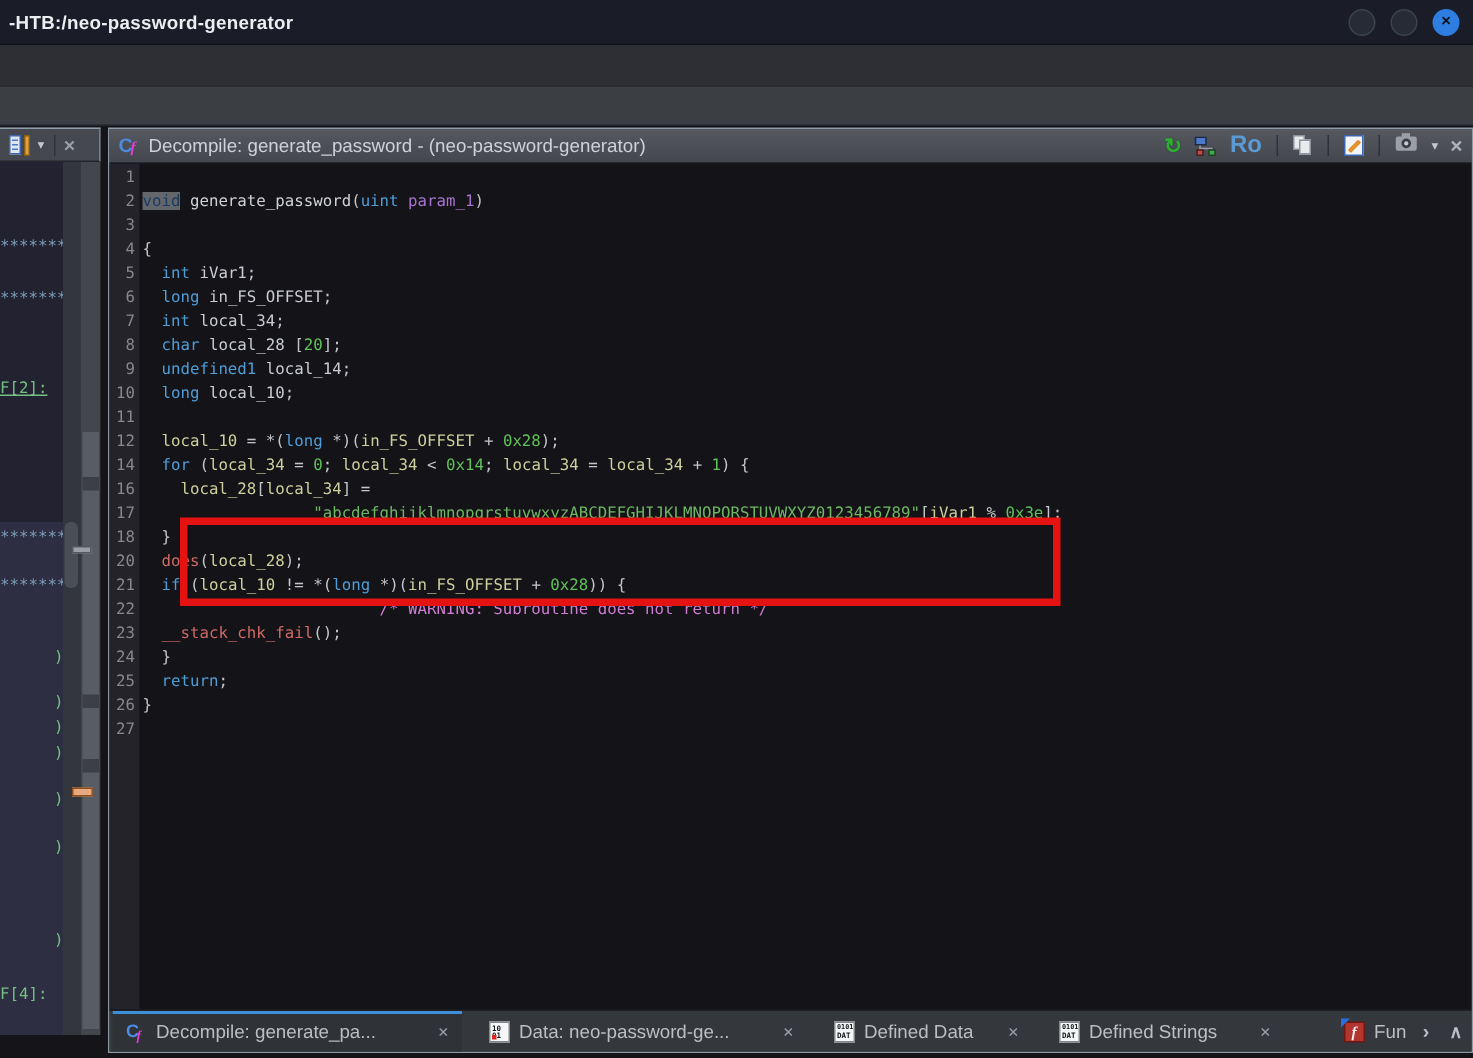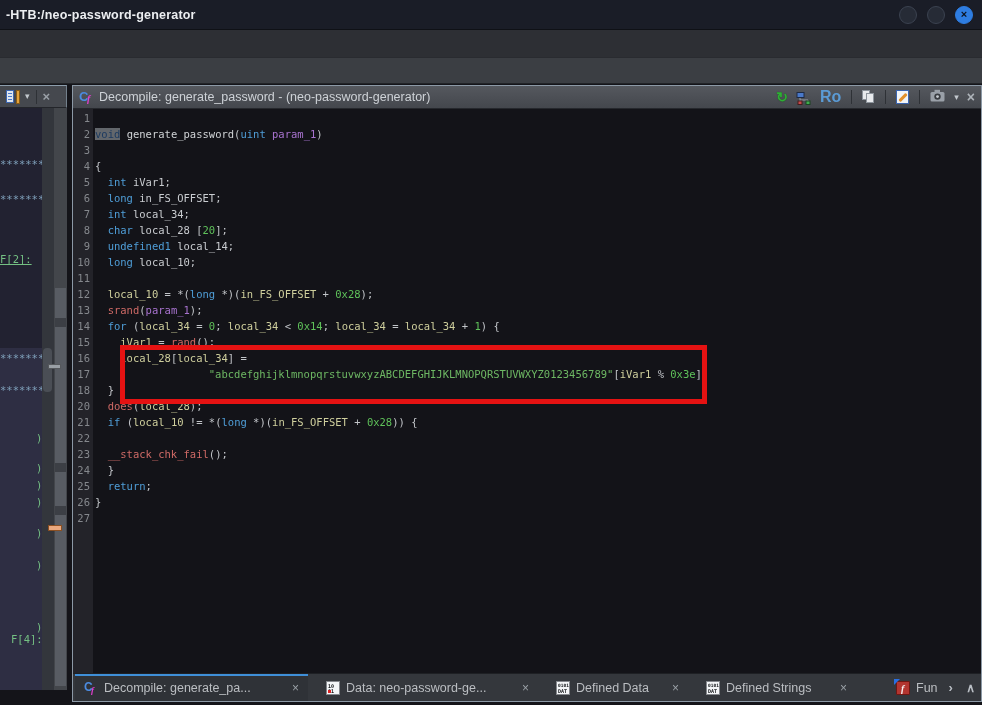--- a/index.html
+++ b/index.html
@@ -145,21 +145,21 @@
         <span class="lst-item lst-green" style="left: 0px; top: 144px; text-decoration: underline;">F[2]:</span>
         <span class="lst-item lst-blue" style="left: 0px; top: 243px;">*******</span>
         <span class="lst-item lst-blue" style="left: 0px; top: 275px;">*******</span>
         <span class="lst-item lst-green" style="left: 36px; top: 323px;">)</span>
         <span class="lst-item lst-green" style="left: 36px; top: 353px;">)</span>
         <span class="lst-item lst-green" style="left: 36px; top: 370px;">)</span>
         <span class="lst-item lst-green" style="left: 36px; top: 387px;">)</span>
         <span class="lst-item lst-green" style="left: 36px; top: 418px;">)</span>
         <span class="lst-item lst-green" style="left: 36px; top: 450px;">)</span>
         <span class="lst-item lst-green" style="left: 36px; top: 512px;">)</span>
-        <span class="lst-item lst-green" style="left: 0px; top: 524px; padding-left: 11px;">F[4]:</span>
+        <span class="lst-item lst-green" style="left: 0px; top: 548px;">F[4]:</span>
       </div>
     <div class="lst-scrollcol">
       <div class="lst-scrollthumb"></div>
     </div>
     <div class="lst-markercol">
       <div class="lst-markerthumb"></div>
       <div class="lst-notch" style="top:210px"></div>
       <div class="lst-notch" style="top:355px"></div>
       <div class="lst-notch" style="top:398px"></div>
     </div>
@@ -215,29 +215,27 @@
         <div class="code-line"><span class="gutter-num">3</span><span class="code-text"></span></div>
         <div class="code-line"><span class="gutter-num">4</span><span class="code-text"><span class="tk-pl">{</span></span></div>
         <div class="code-line"><span class="gutter-num">5</span><span class="code-text"><span class="tk-pl">  </span><span class="tk-kw">int</span><span class="tk-pl"> </span><span class="tk-decl">iVar1</span><span class="tk-pl">;</span></span></div>
         <div class="code-line"><span class="gutter-num">6</span><span class="code-text"><span class="tk-pl">  </span><span class="tk-kw">long</span><span class="tk-pl"> </span><span class="tk-decl">in_FS_OFFSET</span><span class="tk-pl">;</span></span></div>
         <div class="code-line"><span class="gutter-num">7</span><span class="code-text"><span class="tk-pl">  </span><span class="tk-kw">int</span><span class="tk-pl"> </span><span class="tk-decl">local_34</span><span class="tk-pl">;</span></span></div>
         <div class="code-line"><span class="gutter-num">8</span><span class="code-text"><span class="tk-pl">  </span><span class="tk-kw">char</span><span class="tk-pl"> </span><span class="tk-decl">local_28</span><span class="tk-pl"> [</span><span class="tk-num">20</span><span class="tk-pl">];</span></span></div>
         <div class="code-line"><span class="gutter-num">9</span><span class="code-text"><span class="tk-pl">  </span><span class="tk-kw">undefined1</span><span class="tk-pl"> </span><span class="tk-decl">local_14</span><span class="tk-pl">;</span></span></div>
         <div class="code-line"><span class="gutter-num">10</span><span class="code-text"><span class="tk-pl">  </span><span class="tk-kw">long</span><span class="tk-pl"> </span><span class="tk-decl">local_10</span><span class="tk-pl">;</span></span></div>
         <div class="code-line"><span class="gutter-num">11</span><span class="code-text"></span></div>
         <div class="code-line"><span class="gutter-num">12</span><span class="code-text"><span class="tk-pl">  </span><span class="tk-var">local_10</span><span class="tk-pl"> = *(</span><span class="tk-kw">long</span><span class="tk-pl"> *)(</span><span class="tk-var">in_FS_OFFSET</span><span class="tk-pl"> + </span><span class="tk-num">0x28</span><span class="tk-pl">);</span></span></div>
-        <div class="code-line"><span class="gutter-num">13</span><span class="code-text"><span class="tk-pl">  </span><span class="tk-call">srand</span><span class="tk-pl">(</span><span class="tk-param">param_1</span><span class="tk-pl">);</span></span></div>
         <div class="code-line"><span class="gutter-num">14</span><span class="code-text"><span class="tk-pl">  </span><span class="tk-kw">for</span><span class="tk-pl"> (</span><span class="tk-var">local_34</span><span class="tk-pl"> = </span><span class="tk-num">0</span><span class="tk-pl">; </span><span class="tk-var">local_34</span><span class="tk-pl"> &lt; </span><span class="tk-num">0x14</span><span class="tk-pl">; </span><span class="tk-var">local_34</span><span class="tk-pl"> = </span><span class="tk-var">local_34</span><span class="tk-pl"> + </span><span class="tk-num">1</span><span class="tk-pl">) {</span></span></div>
-        <div class="code-line"><span class="gutter-num">15</span><span class="code-text"><span class="tk-pl">    </span><span class="tk-var">iVar1</span><span class="tk-pl"> = </span><span class="tk-call">rand</span><span class="tk-pl">();</span></span></div>
         <div class="code-line"><span class="gutter-num">16</span><span class="code-text"><span class="tk-pl">    </span><span class="tk-var">local_28</span><span class="tk-pl">[</span><span class="tk-var">local_34</span><span class="tk-pl">] =</span></span></div>
         <div class="code-line"><span class="gutter-num">17</span><span class="code-text"><span class="tk-pl">                  </span><span class="tk-str">"abcdefghijklmnopqrstuvwxyzABCDEFGHIJKLMNOPQRSTUVWXYZ0123456789"</span><span class="tk-pl">[</span><span class="tk-var">iVar1</span><span class="tk-pl"> % </span><span class="tk-num">0x3e</span><span class="tk-pl">];</span></span></div>
         <div class="code-line"><span class="gutter-num">18</span><span class="code-text"><span class="tk-pl">  }</span></span></div>
         <div class="code-line"><span class="gutter-num">20</span><span class="code-text"><span class="tk-pl">  </span><span class="tk-call">does</span><span class="tk-pl">(</span><span class="tk-var">local_28</span><span class="tk-pl">);</span></span></div>
         <div class="code-line"><span class="gutter-num">21</span><span class="code-text"><span class="tk-pl">  </span><span class="tk-kw">if</span><span class="tk-pl"> (</span><span class="tk-var">local_10</span><span class="tk-pl"> != *(</span><span class="tk-kw">long</span><span class="tk-pl"> *)(</span><span class="tk-var">in_FS_OFFSET</span><span class="tk-pl"> + </span><span class="tk-num">0x28</span><span class="tk-pl">)) {</span></span></div>
-        <div class="code-line"><span class="gutter-num">22</span><span class="code-text"><span class="tk-pl">                         </span></span></div>
+        <div class="code-line"><span class="gutter-num">22</span><span class="code-text"><span class="tk-pl">                         </span><span class="tk-cm">/* WARNING: Subroutine does not return */</span></span></div>
         <div class="code-line"><span class="gutter-num">23</span><span class="code-text"><span class="tk-pl">  </span><span class="tk-call">__stack_chk_fail</span><span class="tk-pl">();</span></span></div>
         <div class="code-line"><span class="gutter-num">24</span><span class="code-text"><span class="tk-pl">  }</span></span></div>
         <div class="code-line"><span class="gutter-num">25</span><span class="code-text"><span class="tk-pl">  </span><span class="tk-kw">return</span><span class="tk-pl">;</span></span></div>
         <div class="code-line"><span class="gutter-num">26</span><span class="code-text"><span class="tk-pl">}</span></span></div>
         <div class="code-line"><span class="gutter-num">27</span><span class="code-text"></span></div>
       </div>
     <div class="red-box"></div>
   </div>
 
   <div class="tabbar">

